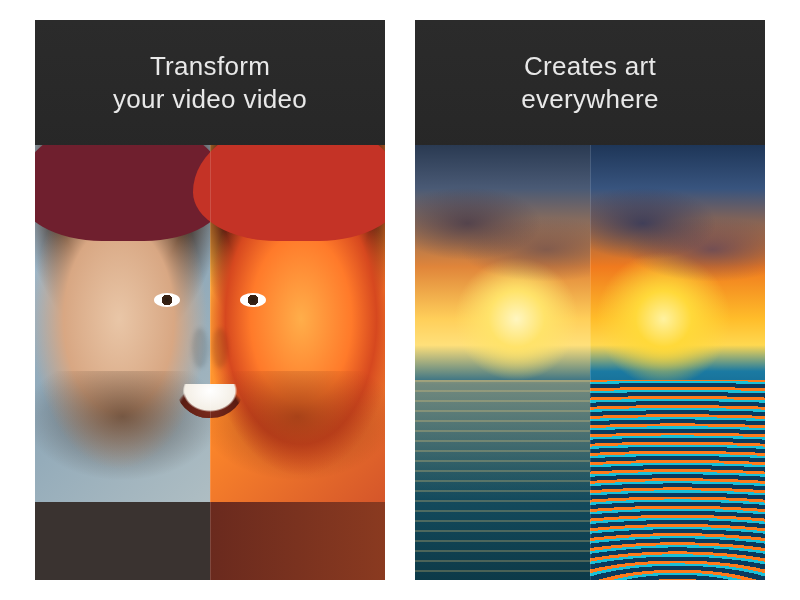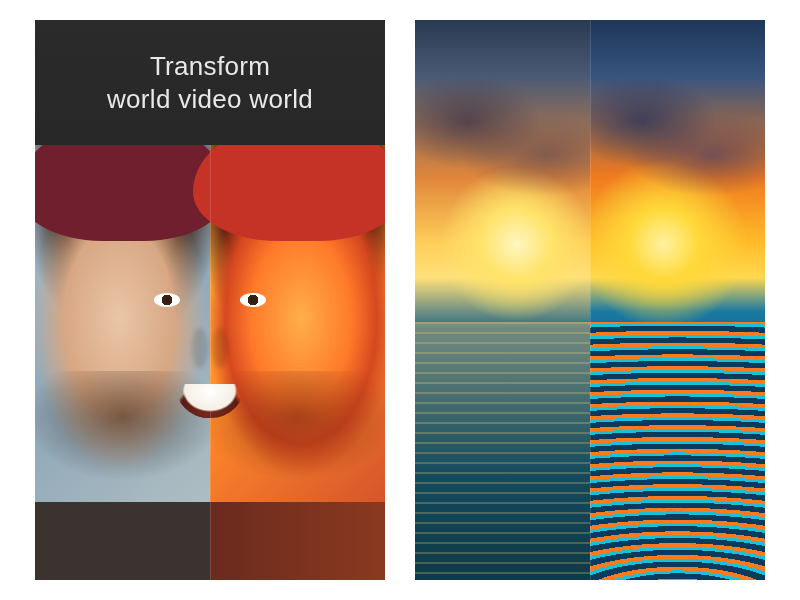--- a/index.html
+++ b/index.html
@@ -135,21 +135,21 @@
     position: absolute; top:0; left:50%; width:1px; height:100%;
     background: rgba(255,255,255,0.15);
   }
 </style>
 </head>
 <body>
 
 <div class="panel">
   <div class="panel-header">
     <span style="white-space:pre-line">Transform
-world video world</span>
+your video video</span>
   </div>
   <div class="panel-image">
     <div class="half p1-left">
       <div class="beanie"></div>
       <div class="eye"></div>
       <div class="nose-shadow"></div>
       <div class="beard"></div>
       <div class="mouth"></div>
       <div class="shirt"></div>
     </div>
@@ -159,20 +159,24 @@
       <div class="nose-shadow"></div>
       <div class="beard"></div>
       <div class="mouth"></div>
       <div class="shirt"></div>
     </div>
     <div class="divider"></div>
   </div>
 </div>
 
 <div class="panel">
+  <div class="panel-header">
+    <span style="white-space:pre-line">Creates art
+everywhere</span>
+  </div>
   <div class="panel-image">
     <div class="half p2-left">
       <div class="clouds"></div>
       <div class="waves"></div>
     </div>
     <div class="half p2-right">
       <div class="clouds"></div>
       <div class="waves"></div>
     </div>
     <div class="divider"></div>

